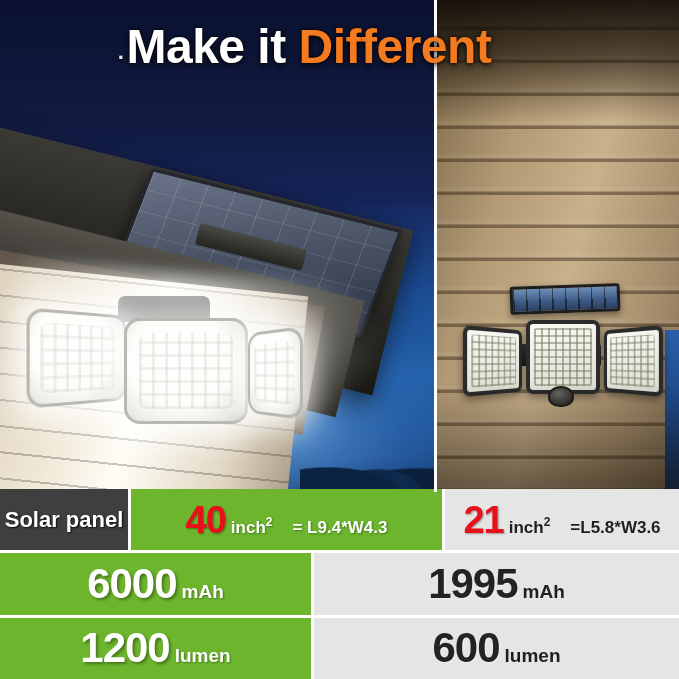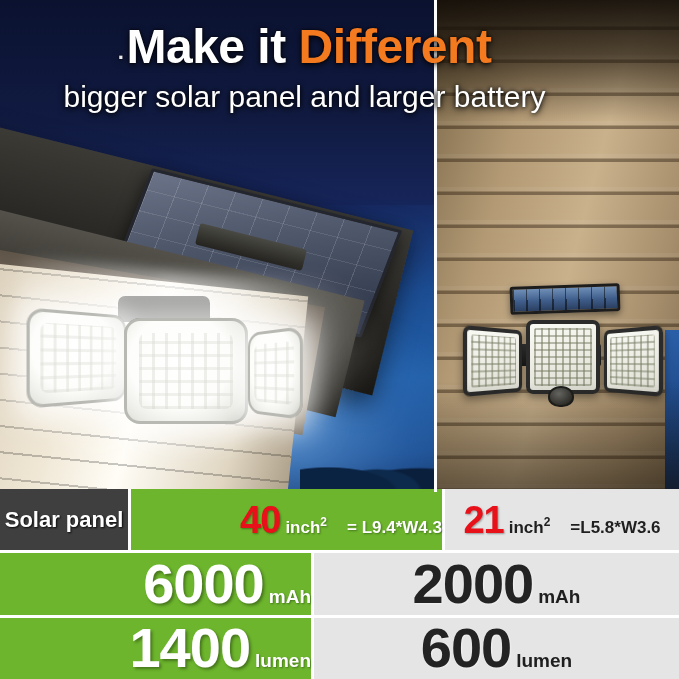--- a/index.html
+++ b/index.html
@@ -355,37 +355,37 @@
     font-size: 22px;
     font-weight: bold;
     text-shadow: 1px 1px 2px rgba(0,0,0,.85);
     white-space: nowrap;
     text-align: center;
   }
   .cell-ours {
     flex: 0 0 311px;
     width: 311px;
     background: #6cb52c;
-    justify-content: flex-end;
+    justify-content: center;
   }
   .cell-theirs {
     flex: 1 1 auto;
     background: #e5e5e5;
     justify-content: center;
   }
 
   
   .val {
     display: flex;
     align-items: baseline;
     justify-content: center;
     white-space: nowrap;
   }
   .big {
-    font-size: 56px;
+    font-size: 42px;
     font-weight: bold;
     line-height: 1;
     letter-spacing: -1px;
   }
   .big.red   { color: #e8111a; text-shadow: 1px 1px 2px rgba(0,0,0,.35); }
   .big.white { color: #ffffff; text-shadow: 2px 2px 3px rgba(0,0,0,.35); }
   .big.dark  { color: #232323; text-shadow: 1px 1px 2px rgba(255,255,255,.45); }
   .unit {
     font-size: 19px;
     font-weight: bold;
@@ -462,21 +462,20 @@
       </div>
       <div class="bot-shadow"></div>
     </div>
 
     <div class="photo-divider"></div>
 
     <div class="headline-wrap">
       <div class="headline">
         <span class="lead-dot">·</span><span>Make it </span><span class="accent">Different</span>
       </div>
-      <div class="subline">bigger solar panel and larger battery</div>
     </div>
   </div>
 
   <div id="spec-table">
 
     <div class="spec-row row-first">
       <div class="cell cell-label">Solar panel</div>
       <div class="cell cell-ours">
         <div class="val">
           <span class="big red">40</span>
@@ -495,30 +494,30 @@
 
     <div class="spec-row">
       <div class="cell cell-ours">
         <div class="val">
           <span class="big white">6000</span>
           <span class="unit white">mAh</span>
         </div>
       </div>
       <div class="cell cell-theirs">
         <div class="val">
-          <span class="big dark">2000</span>
+          <span class="big dark">1995</span>
           <span class="unit dark">mAh</span>
         </div>
       </div>
     </div>
 
     <div class="spec-row">
       <div class="cell cell-ours">
         <div class="val">
-          <span class="big white">1400</span>
+          <span class="big white">1200</span>
           <span class="unit white">lumen</span>
         </div>
       </div>
       <div class="cell cell-theirs">
         <div class="val">
           <span class="big dark">600</span>
           <span class="unit dark">lumen</span>
         </div>
       </div>
     </div>

